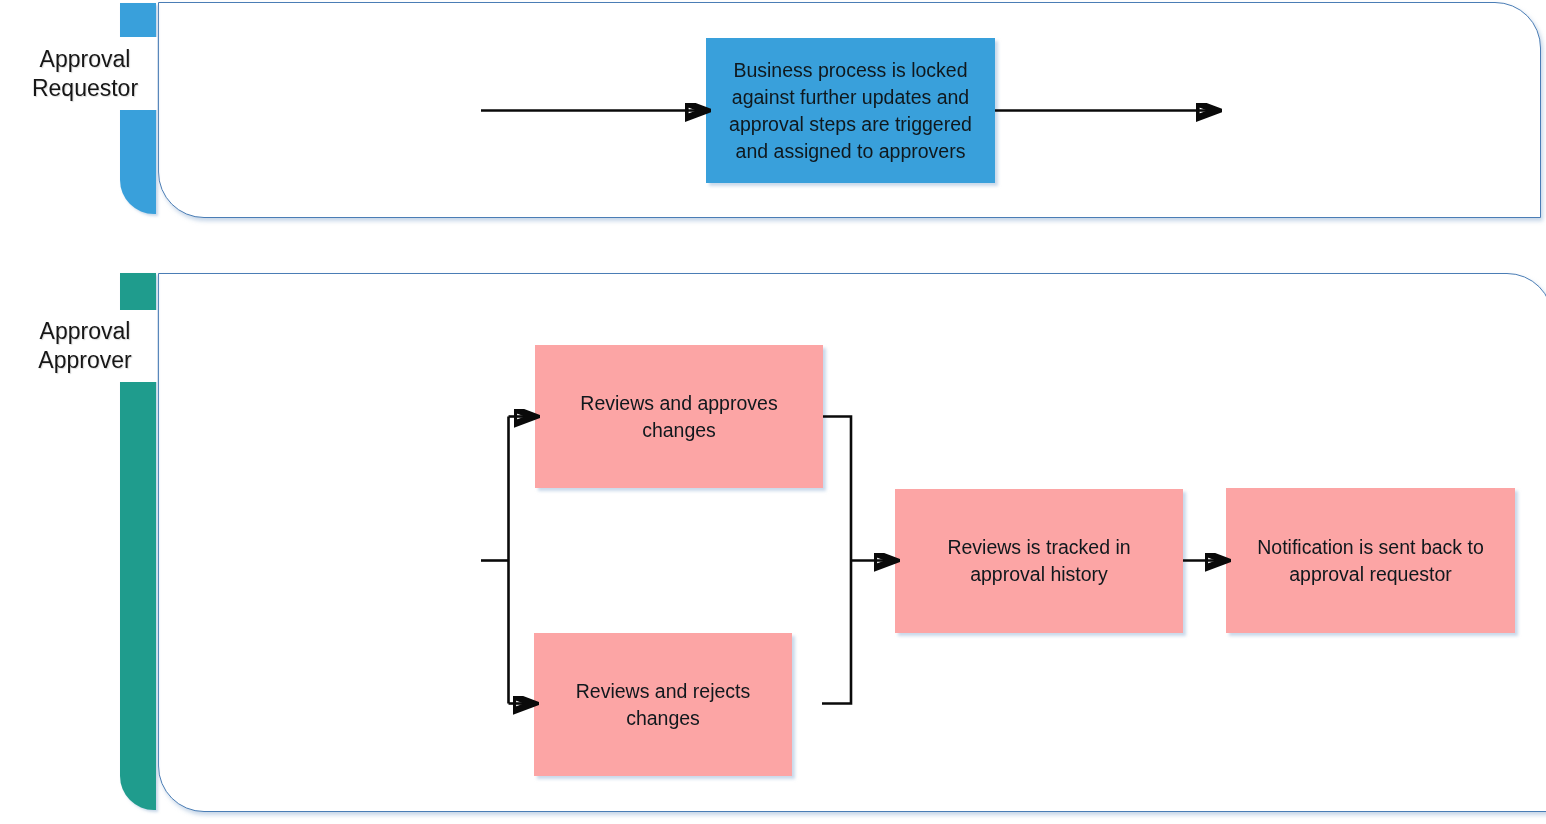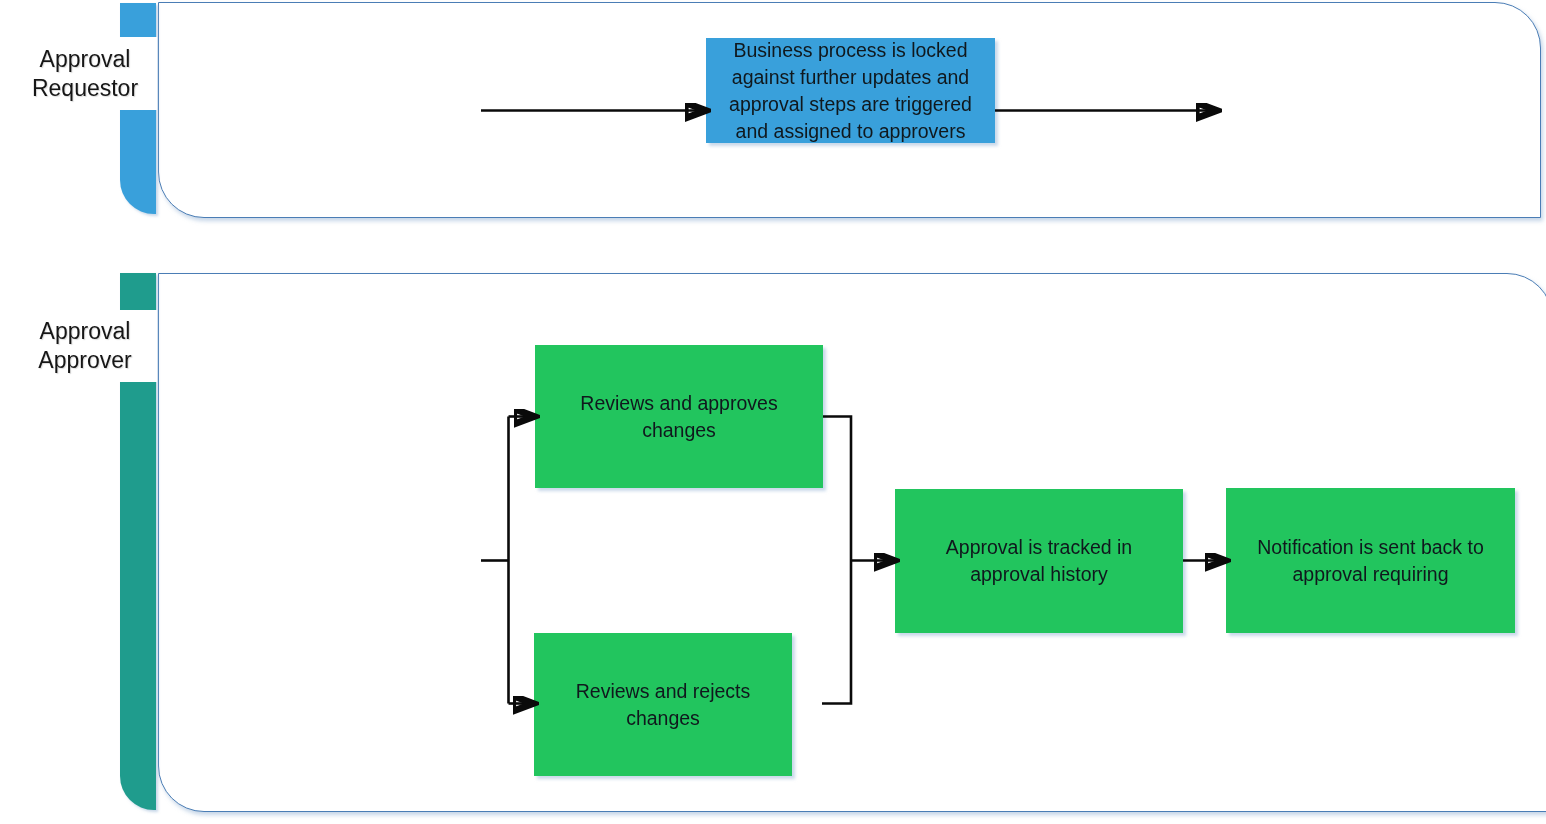--- a/index.html
+++ b/index.html
@@ -69,24 +69,24 @@
     text-align: center;
     box-sizing: border-box;
     padding: 4px 2px;
     font-size: 19.5px;
     line-height: 27px;
     white-space: pre-line;
     color: #10181d;
     box-shadow: 3px 3px 3px rgba(158,185,216,0.55);
   }
   .node-blue { background: #39a0db; }
-  .node-teal { background: #22c55e; }
+  .node-teal { background: #fca5a5; }
 
   .n-trigger  { left: 180px;  top: 39px;  width: 288px; height: 144px; }
-  .n-locked   { left: 693px;  top: 38px;  width: 289px; height: 105px; }
+  .n-locked   { left: 693px;  top: 38px;  width: 289px; height: 145px; }
   .n-notify1  { left: 1204px; top: 40px;  width: 289px; height: 143px; }
 
   .n-navigate { left: 180px;  top: 488px; width: 288px; height: 145px; }
   .n-approve  { left: 522px;  top: 345px; width: 288px; height: 143px; }
   .n-reject   { left: 521px;  top: 633px; width: 258px; height: 143px; }
   .n-tracked  { left: 882px;  top: 489px; width: 288px; height: 144px; }
   .n-notify2  { left: 1213px; top: 488px; width: 289px; height: 145px; }
 
   .connector-layer {
     position: absolute;
@@ -122,24 +122,24 @@
   <div class="lane-container lane2-container"></div>
   <div class="lane-label-plate lane2-label-plate">
     <span class="lane-label-text">Approval
 Approver</span>
   </div>
 
   <div class="node node-teal n-approve">Reviews and approves
 changes</div>
   <div class="node node-teal n-reject">Reviews and rejects
 changes</div>
-  <div class="node node-teal n-tracked">Approval is tracked in
+  <div class="node node-teal n-tracked">Reviews is tracked in
 approval history</div>
   <div class="node node-teal n-notify2">Notification is sent back to
-approval requiring</div>
+approval requestor</div>
 
   <svg class="connector-layer" viewBox="0 0 1546 824" xmlns="http://www.w3.org/2000/svg">
     <defs>
       <marker id="ah" markerWidth="10" markerHeight="8" refX="7.6" refY="3" orient="auto" markerUnits="strokeWidth">
         <path d="M0,0 L8,3 L0,6 Z" fill="#0a0a0a" stroke="none"></path>
       </marker>
     </defs>
 
     <path d="M468 110.5 H692" marker-end="url(#ah)"></path>
     <path d="M982 110.5 H1203" marker-end="url(#ah)"></path>

